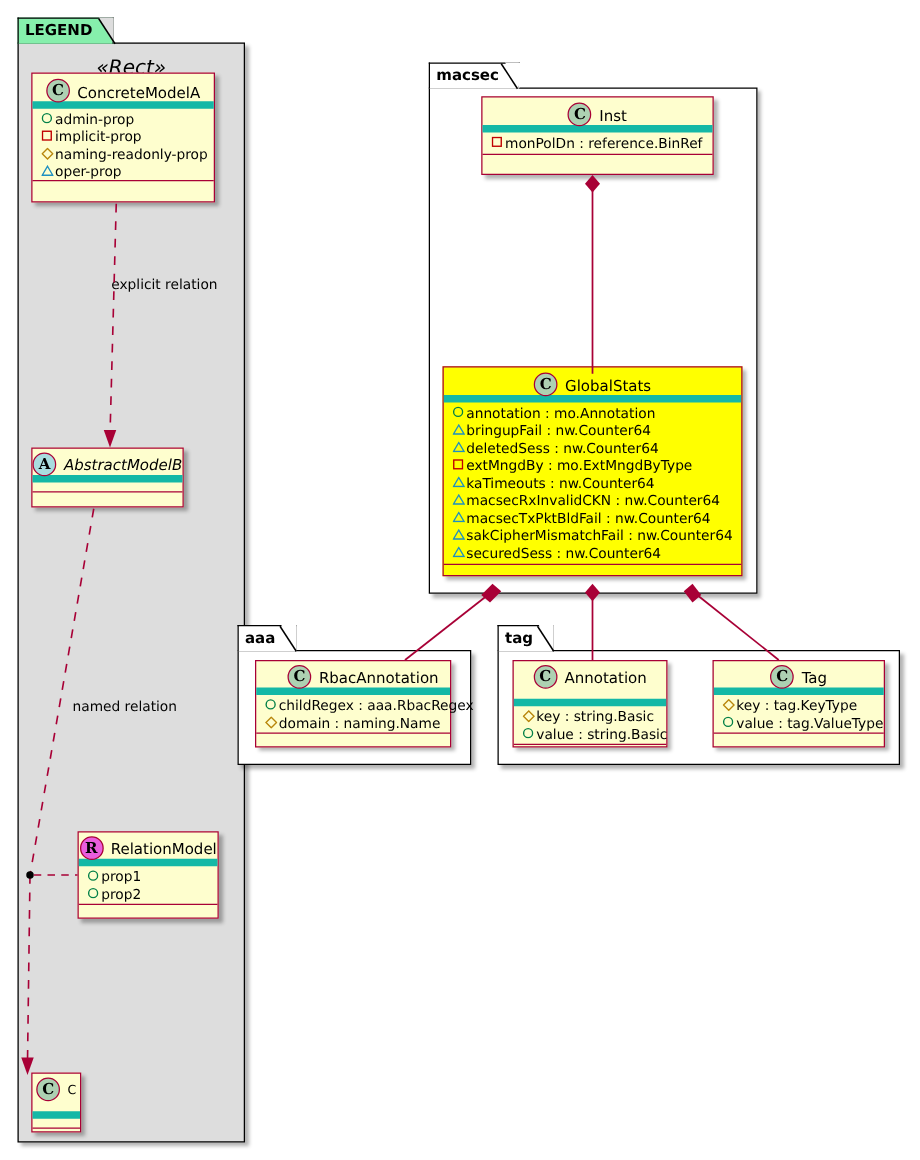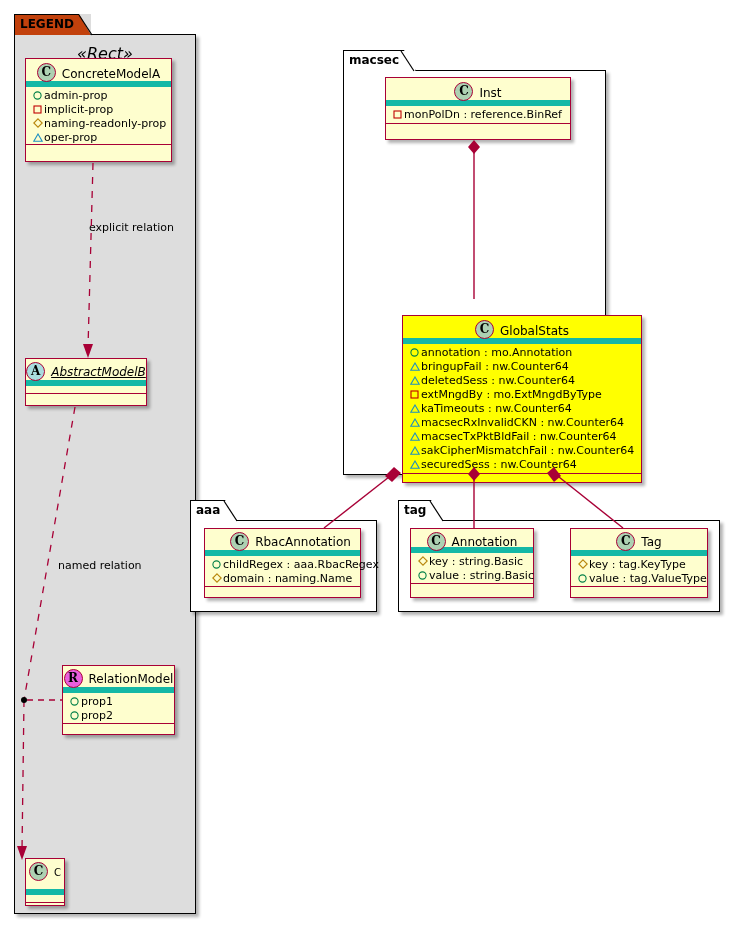--- a/index.html
+++ b/index.html
@@ -15,21 +15,21 @@
   .canvas{position:absolute;left:0;top:0;width:736px;height:928px;}
 
   
   .pkg{position:absolute;box-sizing:border-box;}
   .pkg-tab{
     position:absolute;top:0;left:0;height:20px;
     background:#ffffff;border:1px solid #000000;border-bottom:none;
     font-weight:bold;font-size:12px;line-height:19px;
     padding:0 16px 0 5px;white-space:nowrap;z-index:3;
   }
-  .pkg-tab.grey{background:#c2410c;}
+  .pkg-tab.grey{background:#86efac;}
   .pkg-tab::after{
     content:"";position:absolute;right:-1px;top:-1px;
     width:0;height:0;border-left:12px solid transparent;
     border-top:21px solid #ffffff;
   }
   .pkg-tab.grey::after{border-top-color:#dddddd;}
   .pkg-tab-slash{
     position:absolute;right:0px;top:0px;width:13px;height:21px;z-index:4;
     pointer-events:none;
   }
@@ -48,21 +48,21 @@
     z-index:5;
   }
   .cls.hl{background:#FFFF00;}
   .cls-head{
     position:relative;box-sizing:border-box;
     height:28px;line-height:28px;text-align:center;
     border-bottom:6px solid #14b8a6;
     white-space:nowrap;font-size:12px;
   }
   .cls-title{display:inline-block;vertical-align:middle;}
-  .cls-title.italic{font-style:italic;text-decoration:underline;}
+  .cls-title.italic{font-style:italic;}
   .circ{
     display:inline-block;width:17px;height:17px;border-radius:50%;
     vertical-align:middle;margin-right:6px;position:relative;top:-1px;
     font-weight:bold;font-size:12px;line-height:17px;text-align:center;
     font-family:"DejaVu Serif", serif;color:#000000;
   }
   .circ.c{background:#ADD1B2;border:1px solid #A80036;}
   .circ.a{background:#A9DCDF;border:1px solid #A80036;}
   .circ.r{background:#E95EDD;border:1px solid #A80036;}
   .cls-attrs{
@@ -174,21 +174,21 @@
       <span class="circ c">C</span><span class="cls-title">Inst</span>
     </div>
     <div class="cls-attrs" style="height:18px;">
       <div class="attr"><span class="mk"><svg width="9" height="9" viewBox="0 0 9 9">
               <rect x="1" y="1" width="7" height="7" fill="none" stroke="#C00000" stroke-width="1.1"></rect>
             </svg></span><span>monPolDn : reference.BinRef</span></div>
     </div>
     <div class="cls-methods"></div>
   </div>
 
-  <div class="cls hl" style="left:354px;top:315px;width:240px;height:168px;margin-left:48px;">
+  <div class="cls hl" style="left:354px;top:293px;width:240px;height:168px;">
     <div class="cls-head">
       <span class="circ c">C</span><span class="cls-title">GlobalStats</span>
     </div>
     <div class="cls-attrs" style="height:130px;">
       <div class="attr"><span class="mk"><svg width="9" height="9" viewBox="0 0 9 9">
               <circle cx="4.5" cy="4.5" r="3.6" fill="none" stroke="#038048" stroke-width="1.1"></circle>
             </svg></span><span>annotation : mo.Annotation</span></div>
       <div class="attr"><span class="mk"><svg width="10" height="9" viewBox="0 0 10 9">
               <polygon points="5,1 9.2,8.2 0.8,8.2" fill="none" stroke="#1E90C0" stroke-width="1.1"></polygon>
             </svg></span><span>bringupFail : nw.Counter64</span></div>
@@ -246,21 +246,21 @@
     <div class="pkg-tab" style="left:0;top:0;">
       <span>tag</span>
     </div>
     <svg class="pkg-tab-slash" style="left:31px;top:0;width:16px;height:22px;" viewBox="0 0 16 22">
       <path d="M1,1 L14,21" stroke="#000" stroke-width="1.2" fill="none"></path>
     </svg>
     <div class="pkg-body" style="top:20px;width:322px;height:92px;"></div>
   </div>
 
   <div class="cls" style="left:410px;top:528px;width:124px;height:70px;">
-    <div class="cls-head" style="height:24px;line-height:27px;">
+    <div class="cls-head" style="height:36px;line-height:27px;">
       <span class="circ c">C</span><span class="cls-title">Annotation</span>
     </div>
     <div class="cls-attrs" style="height:31px;">
       <div class="attr"><span class="mk"><svg width="10" height="10" viewBox="0 0 10 10">
               <polygon points="5,0.8 9.2,5 5,9.2 0.8,5" fill="none" stroke="#B8860B" stroke-width="1.1"></polygon>
             </svg></span><span>key : string.Basic</span></div>
       <div class="attr"><span class="mk"><svg width="9" height="9" viewBox="0 0 9 9">
               <circle cx="4.5" cy="4.5" r="3.6" fill="none" stroke="#038048" stroke-width="1.1"></circle>
             </svg></span><span>value : string.Basic</span></div>
     </div>

